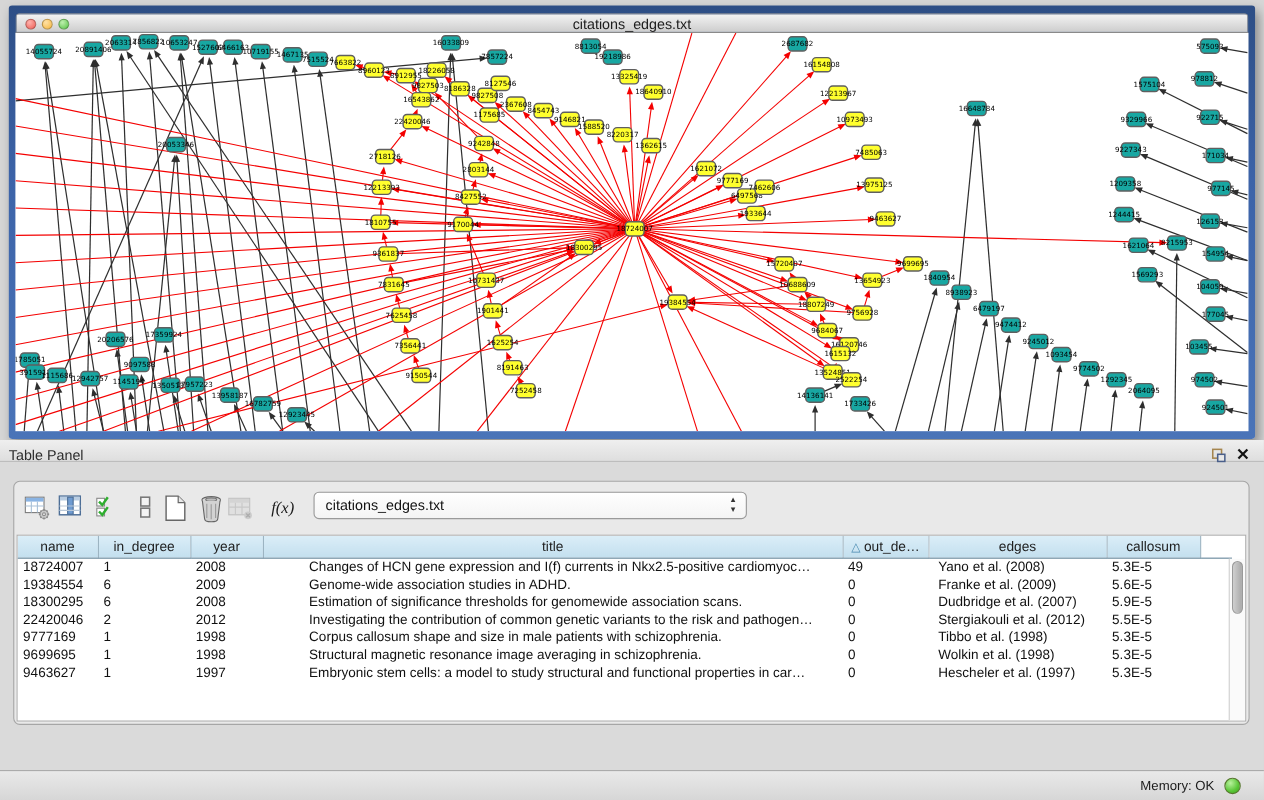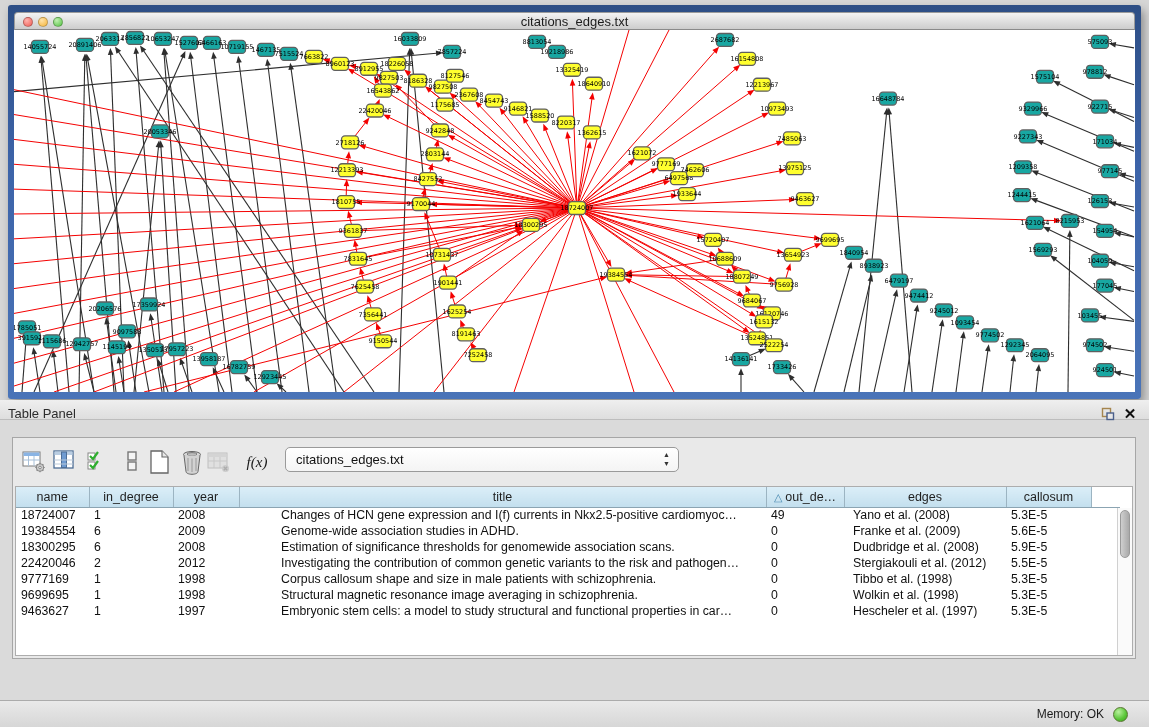--- a/index.html
+++ b/index.html
@@ -43,21 +43,21 @@
     border-bottom:1px solid #bdbdbd;
   }
   .panel-title { position:absolute; left:8px; top:0; line-height:27px; font-size:13px; color:#2c2c2c; }
   .panel-float { position:absolute; right:34px; top:7px; width:14px; height:14px; cursor:pointer; }
   .panel-close {
     position:absolute; right:10px; top:4px; width:18px; height:20px; line-height:20px;
     font-size:15px; font-weight:bold; color:#111; text-align:center; cursor:pointer;
   }
   .panel-box {
     position:absolute; left:12px; right:13px; top:37px; height:222px;
-    background:#e9e9e9; border:1px solid #a6a6a6; border-radius:0;
+    background:#e9e9e9; border:1px solid #a6a6a6; border-radius:6px;
   }
   .toolbar { position:absolute; left:0; right:0; top:0; height:48px; }
   .tb-btn { position:absolute; top:10px; width:26px; height:28px; cursor:pointer; text-align:center; }
   .fx { font-family:"Liberation Serif", serif; font-style:italic; font-size:15px; color:#1a1a1a; line-height:28px; }
   .combo {
     position:absolute; left:272px; top:9px; width:394px; height:25px;
     background:linear-gradient(180deg,#ffffff,#f4f4f4);
     border:1px solid #9a9a9a; border-radius:5px;
     font-size:13px; color:#111; line-height:23px; padding-left:10px; cursor:pointer;
     box-shadow: inset 0 1px 1px rgba(255,255,255,.8);
@@ -1078,21 +1078,21 @@
               <td>Franke et al. (2009)</td>
               <td>5.6E-5</td>
               <td></td>
             </tr>
             <tr>
               <td>18300295</td>
               <td>6</td>
               <td>2008</td>
               <td>Estimation of significance thresholds for genomewide association scans.</td>
               <td>0</td>
-              <td>Dudbridge et al. (2008)</td>
+              <td>Dudbridge et al. (2007)</td>
               <td>5.9E-5</td>
               <td></td>
             </tr>
             <tr>
               <td>22420046</td>
               <td>2</td>
               <td>2012</td>
               <td>Investigating the contribution of common genetic variants to the risk and pathogen…</td>
               <td>0</td>
               <td>Stergiakouli et al. (2012)</td>

